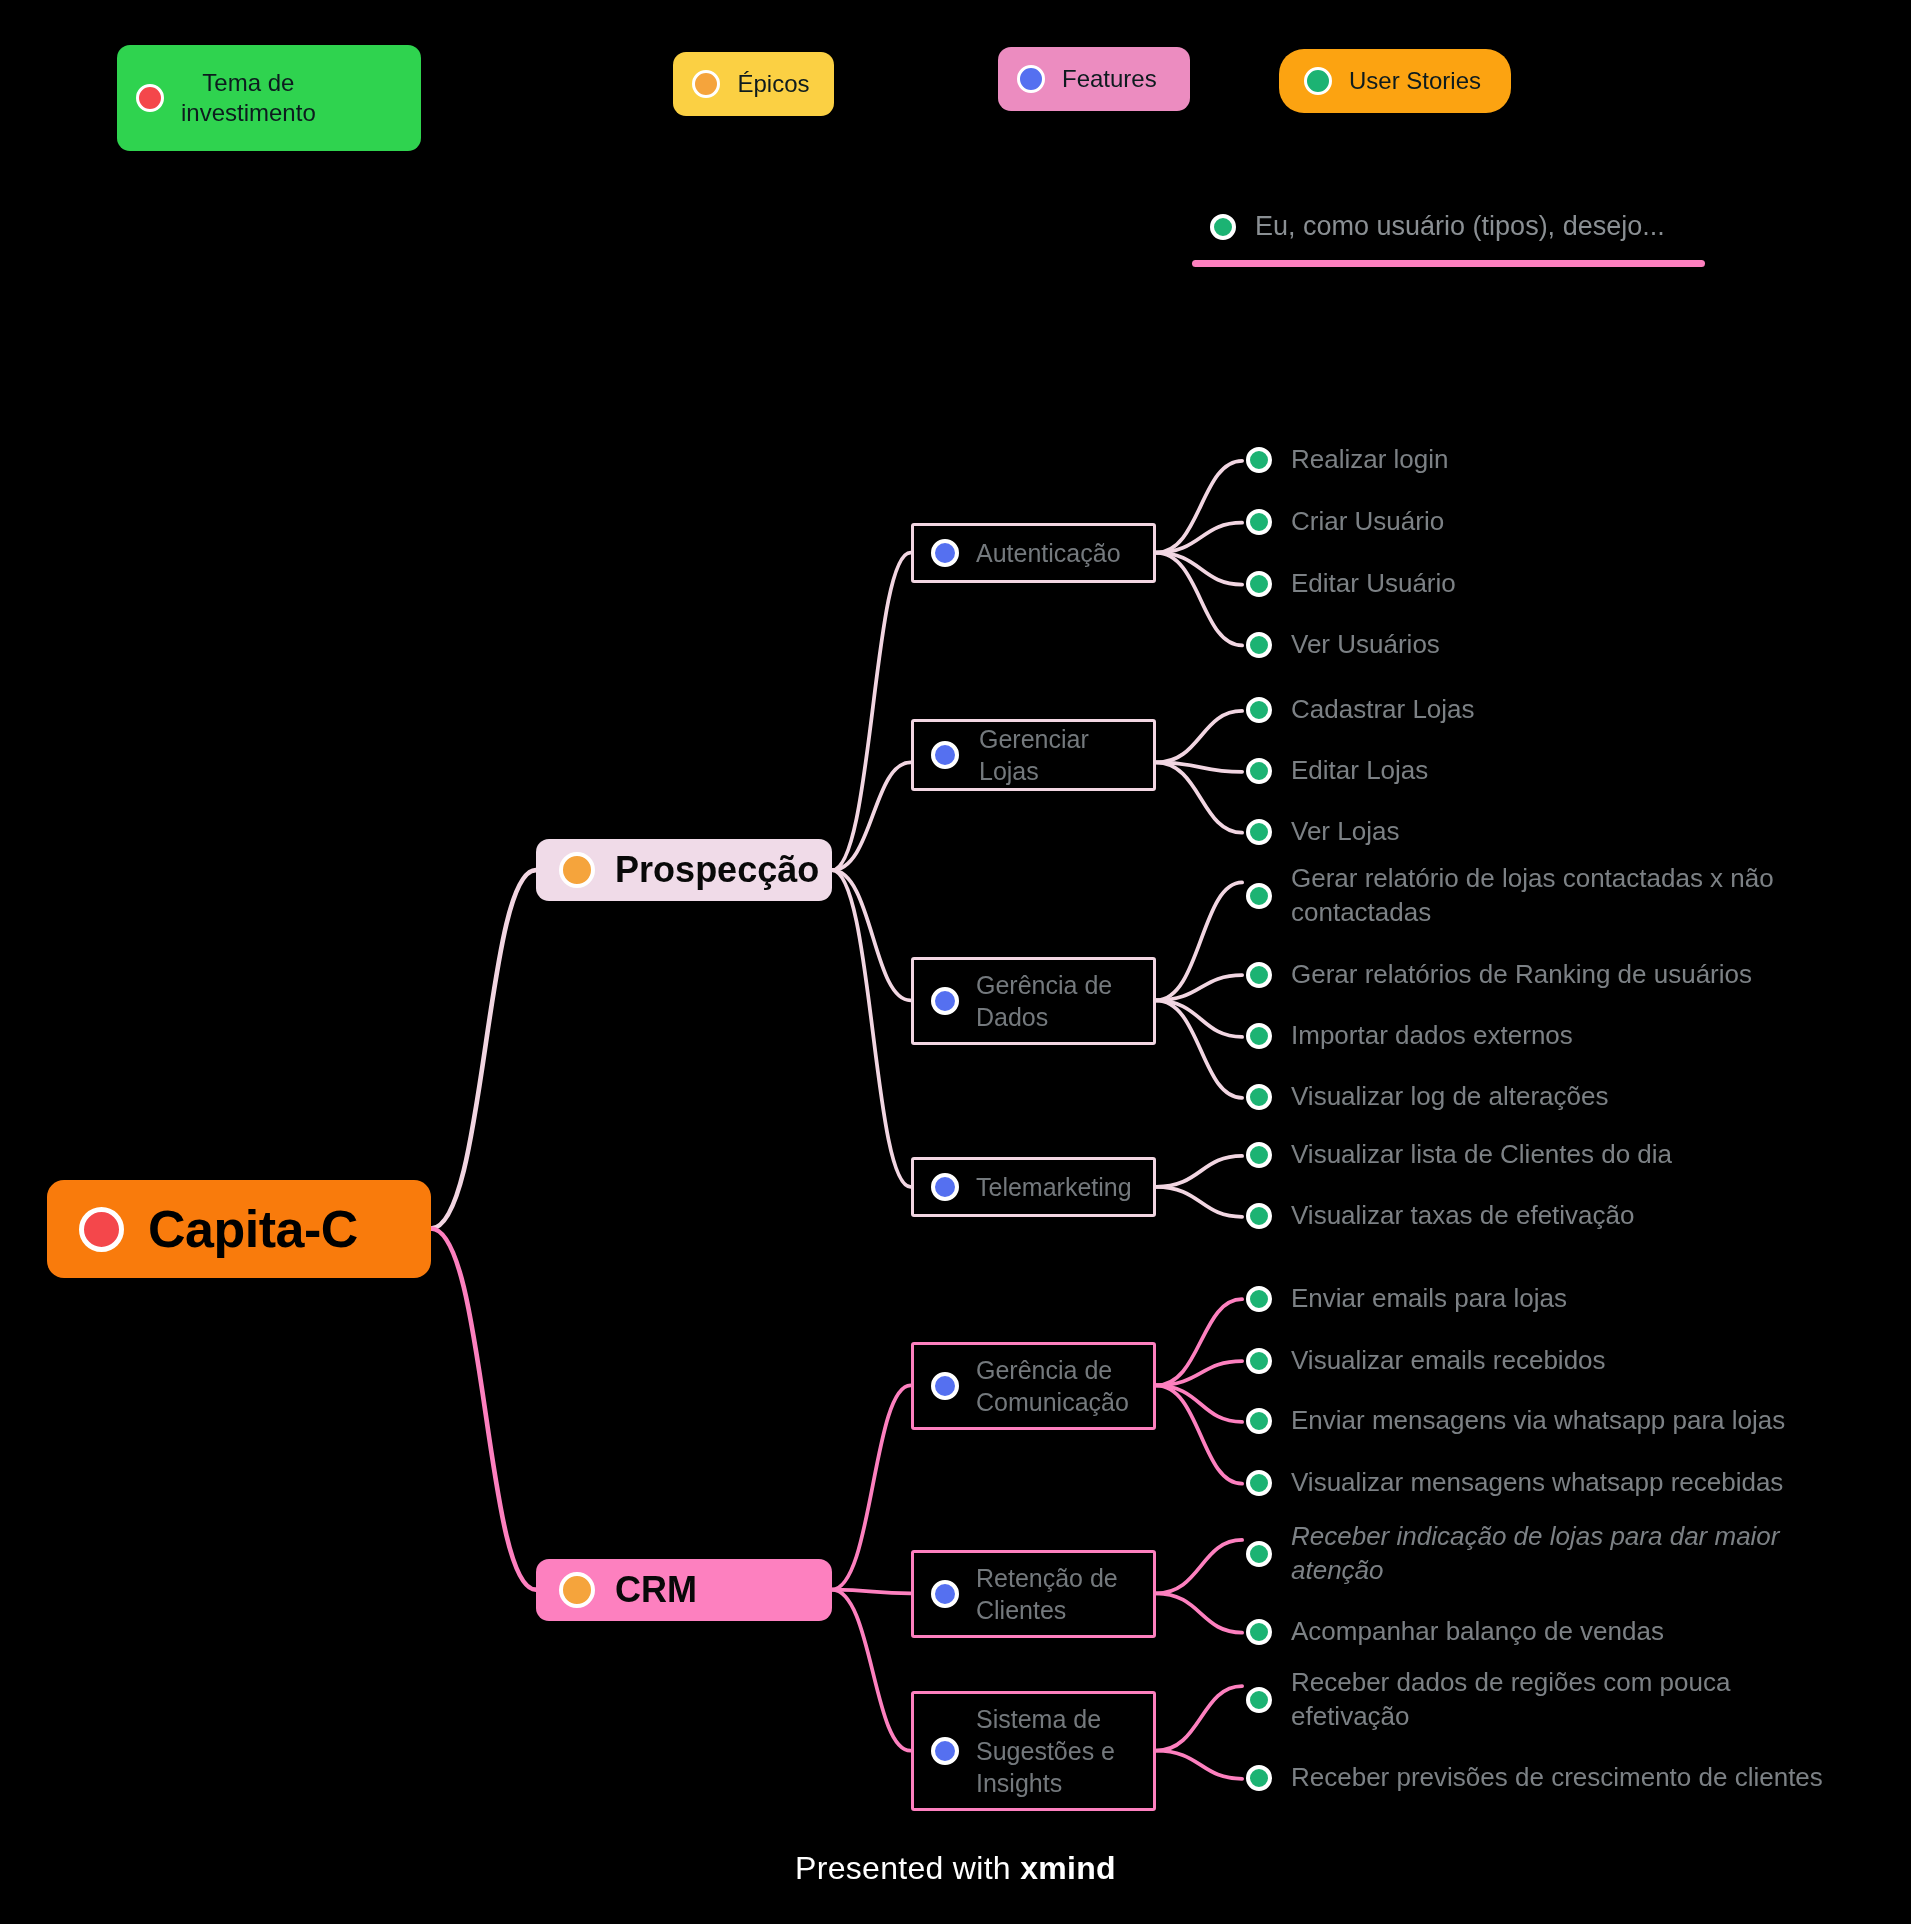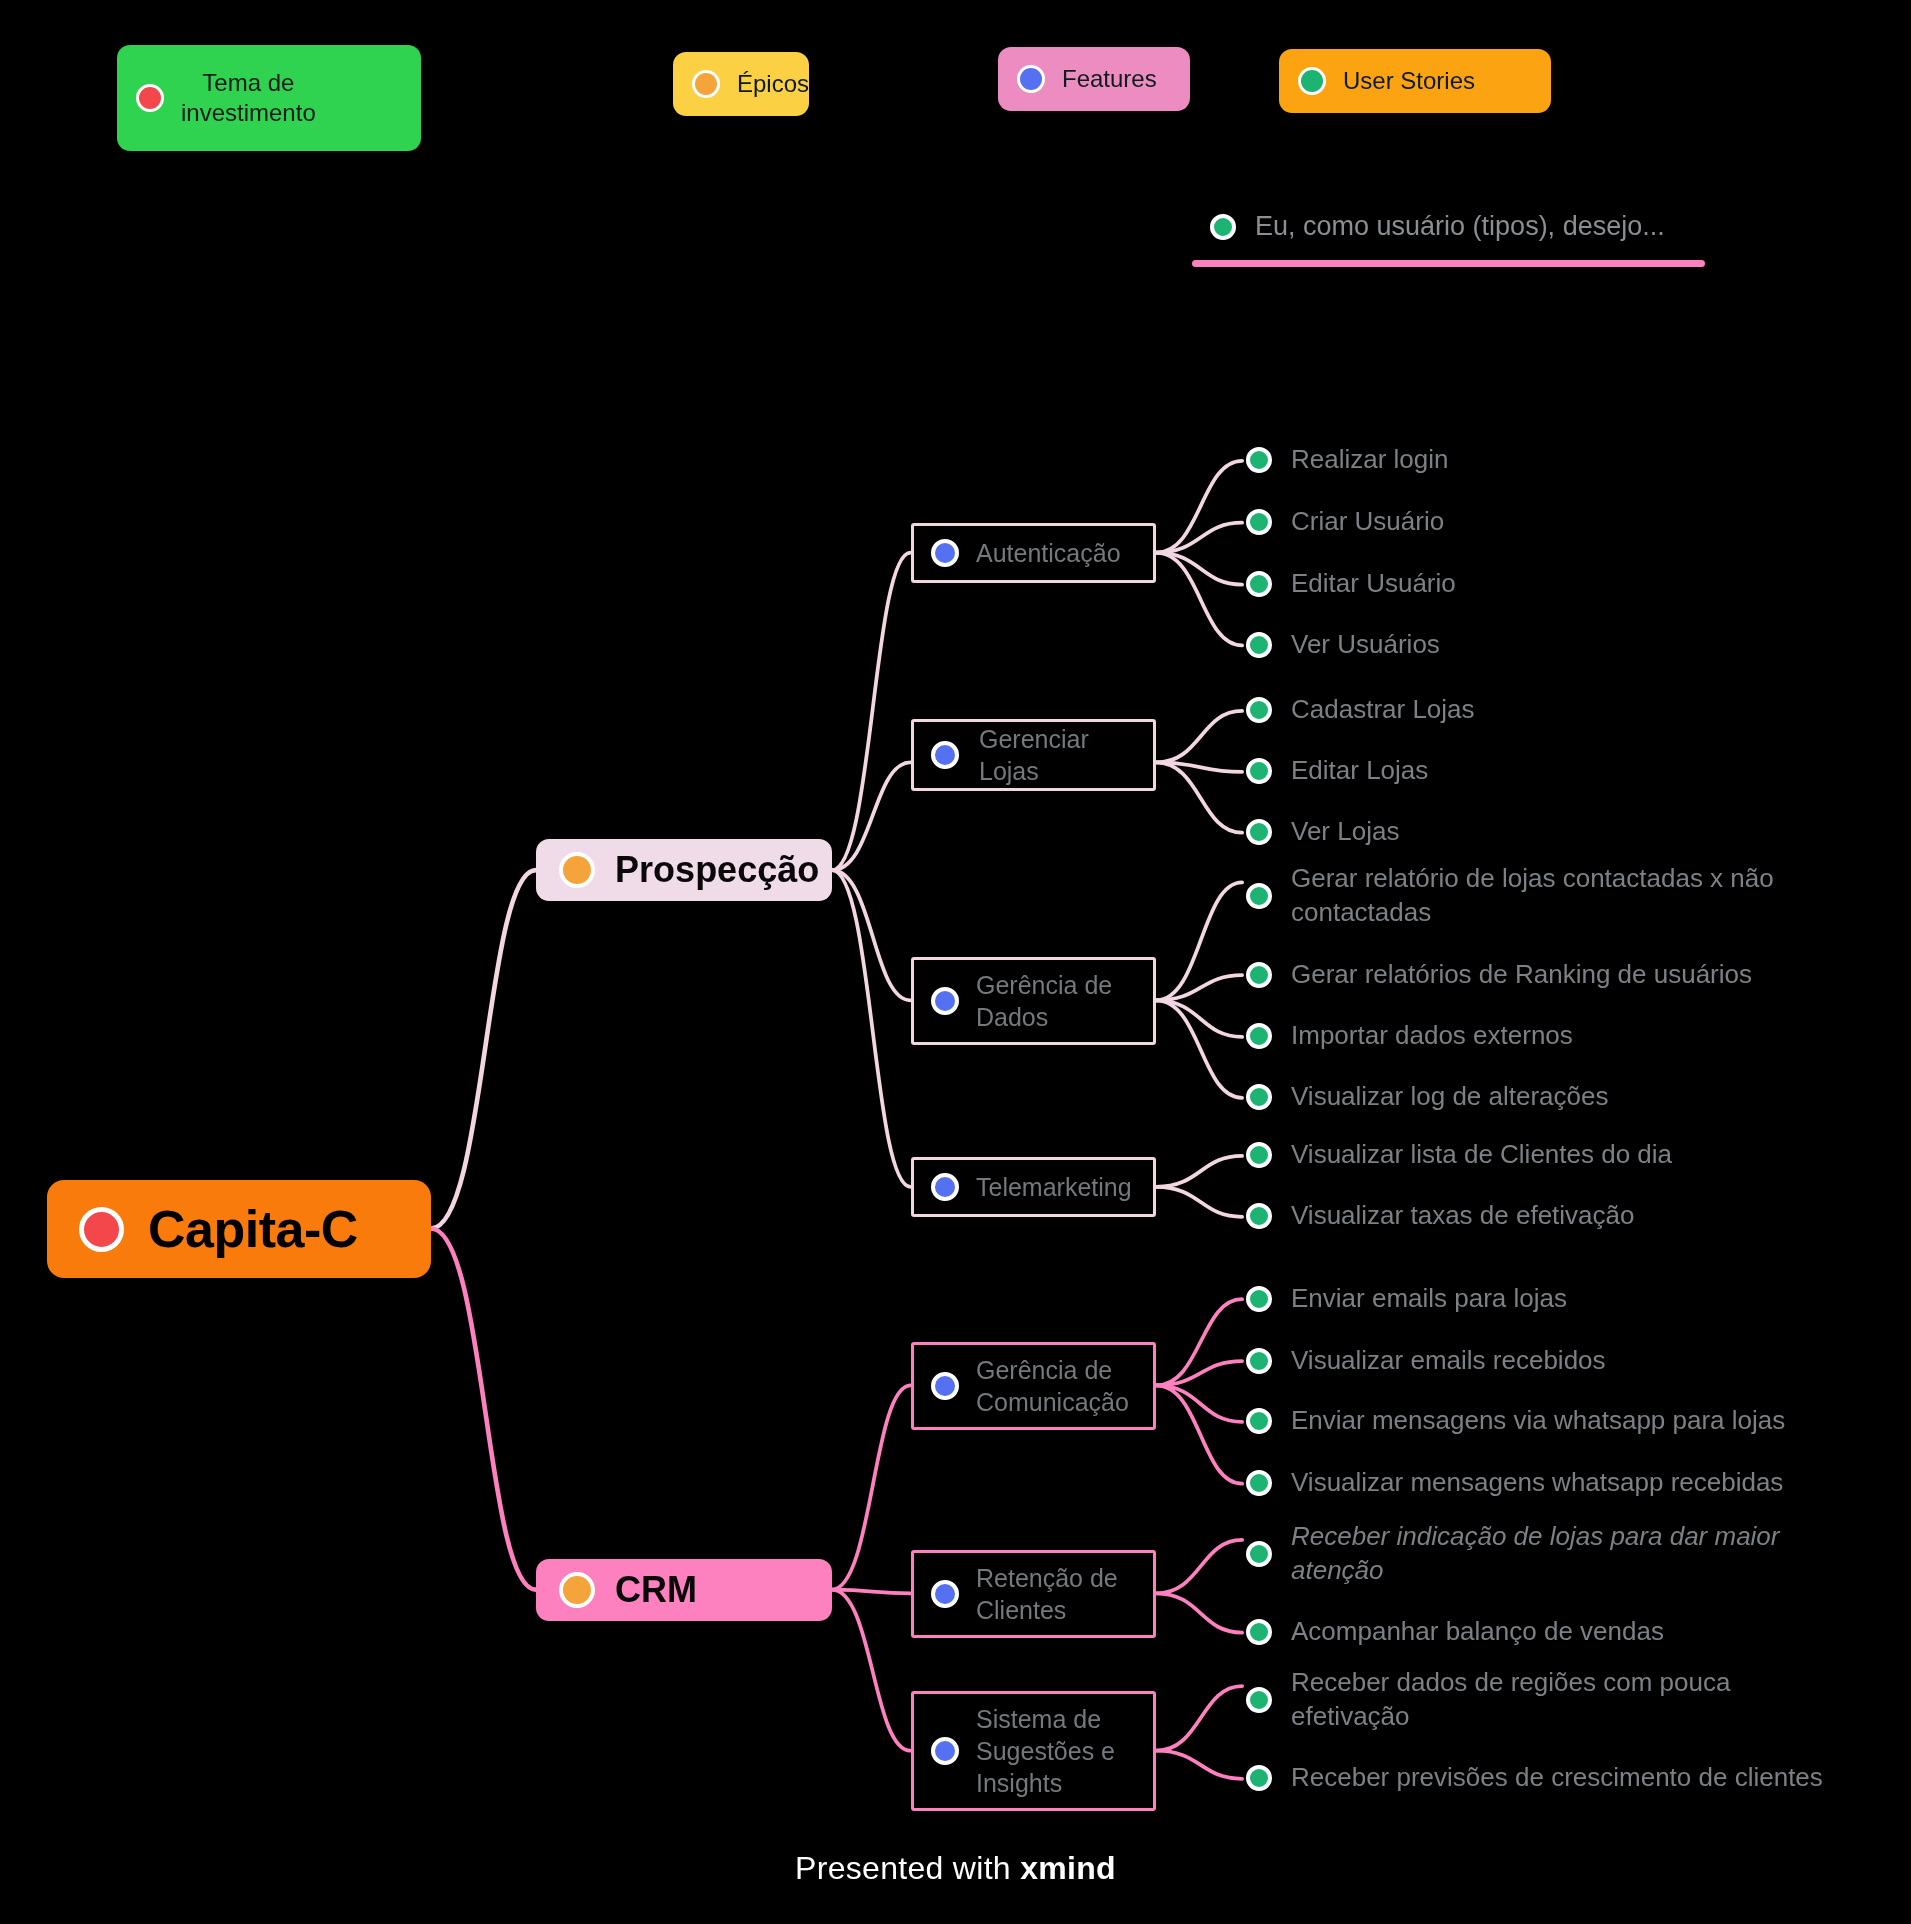--- a/index.html
+++ b/index.html
@@ -173,29 +173,29 @@
       <path d="M 1234 1869 C 1281.84 1869, 1281.84 1800, 1326 1800" stroke="#fd80bf" stroke-width="4" fill="none" stroke-linecap="round" stroke-linejoin="round"></path>
       <path d="M 1234 1869 C 1281.84 1869, 1281.84 1899, 1326 1899" stroke="#fd80bf" stroke-width="4" fill="none" stroke-linecap="round" stroke-linejoin="round"></path>
     </svg>
 
   <div id="legend-layer">
       <div class="legend-chip" style="left: 117px; top: 45px; width: 304px; height: 106px; background: rgb(47, 211, 79);">
         <span class="dot dot-lg" style="background: rgb(244, 71, 75);"></span>
         <span class="chip-text">Tema de
 investimento</span>
       </div>
-      <div class="legend-chip" style="left: 673px; top: 52px; width: 136px; height: 64px; background: rgb(251, 208, 67); justify-content: space-between;">
+      <div class="legend-chip" style="left: 673px; top: 52px; width: 161px; height: 64px; background: rgb(251, 208, 67); justify-content: center;">
         <span class="dot dot-lg" style="background: rgb(245, 164, 60);"></span>
         <span class="chip-text">Épicos</span>
       </div>
       <div class="legend-chip" style="left: 998px; top: 47px; width: 192px; height: 64px; background: rgb(236, 140, 192); justify-content: flex-start;">
         <span class="dot dot-lg" style="background: rgb(85, 112, 240);"></span>
         <span class="chip-text">Features</span>
       </div>
-      <div class="legend-chip" style="left: 1279px; top: 49px; width: 272px; height: 64px; background: rgb(252, 163, 17); justify-content: flex-start;">
+      <div class="legend-chip" style="left: 1279px; top: 49px; width: 232px; height: 64px; background: rgb(252, 163, 17); justify-content: center; border-radius: 25px;">
         <span class="dot dot-lg" style="background: rgb(28, 179, 115);"></span>
         <span class="chip-text">User Stories</span>
       </div>
     </div>
 
   <div id="float-note" style="left: 1210px; top: 211px;">
     <span class="dot dot-us" style="background: rgb(28, 179, 115);"></span>
     <span class="note-text">Eu, como usuário (tipos), desejo...</span>
   </div>
   <div id="note-underline" style="left: 1192px; top: 260px; width: 513px; background: rgb(253, 128, 191);"></div>

